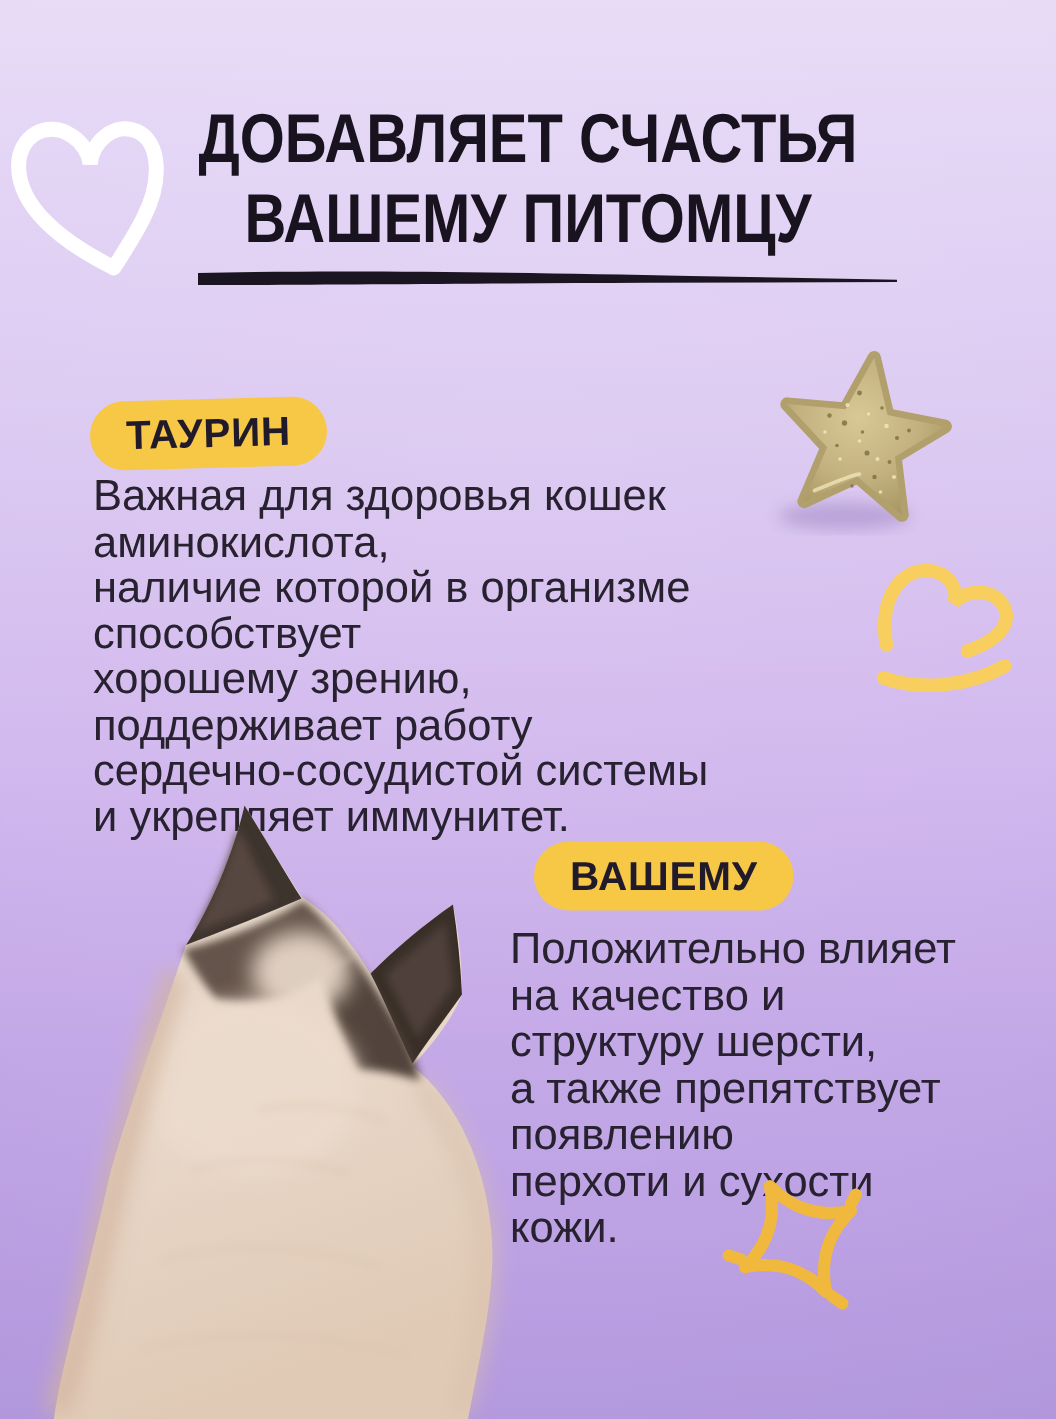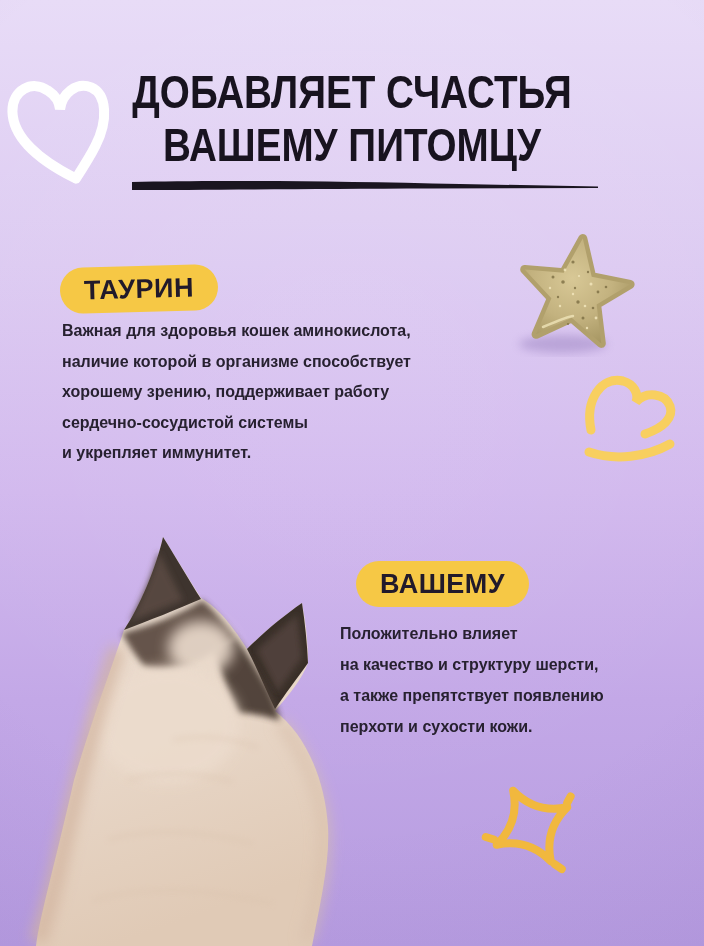--- a/index.html
+++ b/index.html
@@ -35,22 +35,22 @@
     font-size:27px;
     line-height:1;
     padding:10px 24px 9px 24px;
     border-radius:23px;
     letter-spacing:0.5px;
   }
   .badge.taurine{left:60px;top:266px;transform:rotate(-1.5deg);}
   .badge.biotin{left:356px;top:561px;}
   .body-text{
     position:absolute;
-    font-size:16px;
-    font-weight:700;
+    font-size:29px;
+    font-weight:400;
     line-height:30.5px;
     color:#272130;
     white-space:pre-line;
   }
   .body-text.taurine{left:62px;top:316px;width:420px;}
   .body-text.biotin{left:340px;top:618px;width:320px;line-height:31px;}
   .deco{position:absolute;}
   svg{display:block;}
 </style>
 </head>

